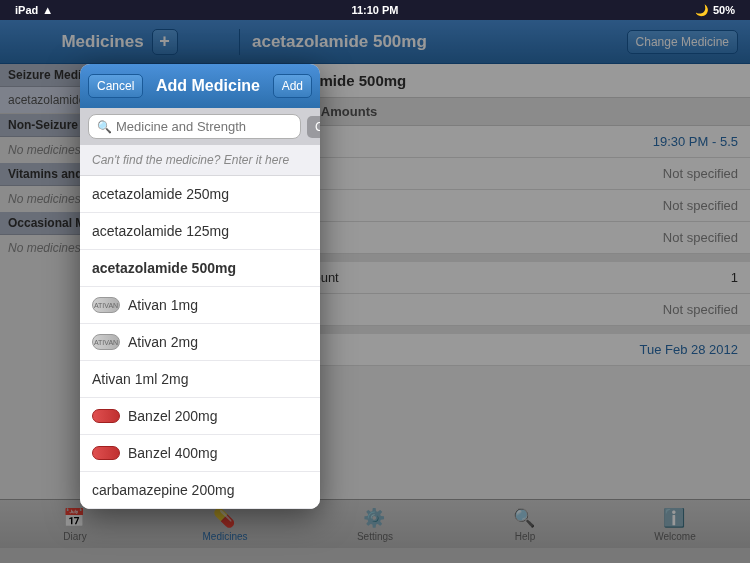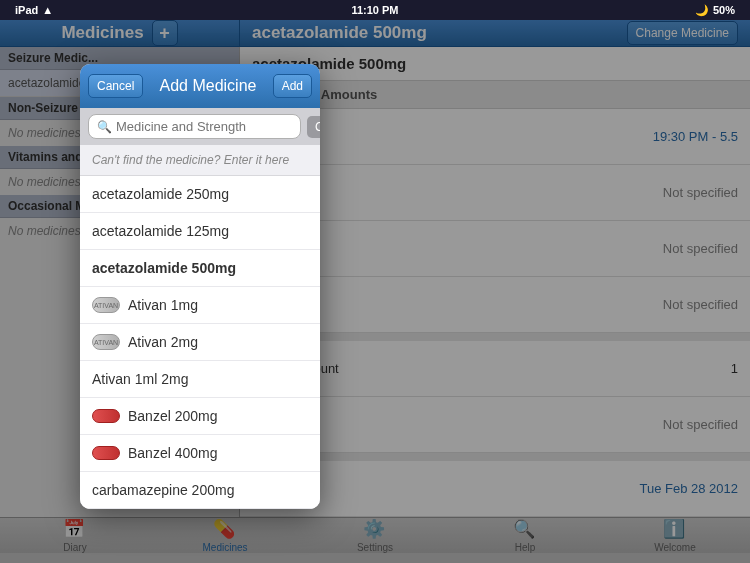--- a/index.html
+++ b/index.html
@@ -149,21 +149,21 @@
       font-size: 13px;
       font-weight: bold;
       color: #555;
       background: #e8e8e8;
       border-bottom: 1px solid #d0d0d0;
     }
     .data-row {
       display: flex;
       justify-content: space-between;
       align-items: flex-start;
-      padding: 20px 12px;
+      padding: 8px 12px;
       border-bottom: 1px solid #e0e0e0;
       background: white;
     }
     .data-row-label {
       font-size: 13px;
       color: #333;
     }
     .data-row-value {
       font-size: 13px;
       color: #888;
@@ -250,21 +250,21 @@
       border: 1px solid #1a5a99;
       border-radius: 5px;
       color: white;
       font-size: 12px;
       padding: 4px 8px;
       cursor: pointer;
     }
     .modal-title {
       color: white;
       font-size: 16px;
-      font-weight: normal;
+      font-weight: bold;
     }
     .modal-add-btn {
       background: linear-gradient(to bottom, #5a9fe0, #3a7fc0);
       border: 1px solid #1a5a99;
       border-radius: 5px;
       color: white;
       font-size: 12px;
       padding: 4px 8px;
       cursor: pointer;
     }

